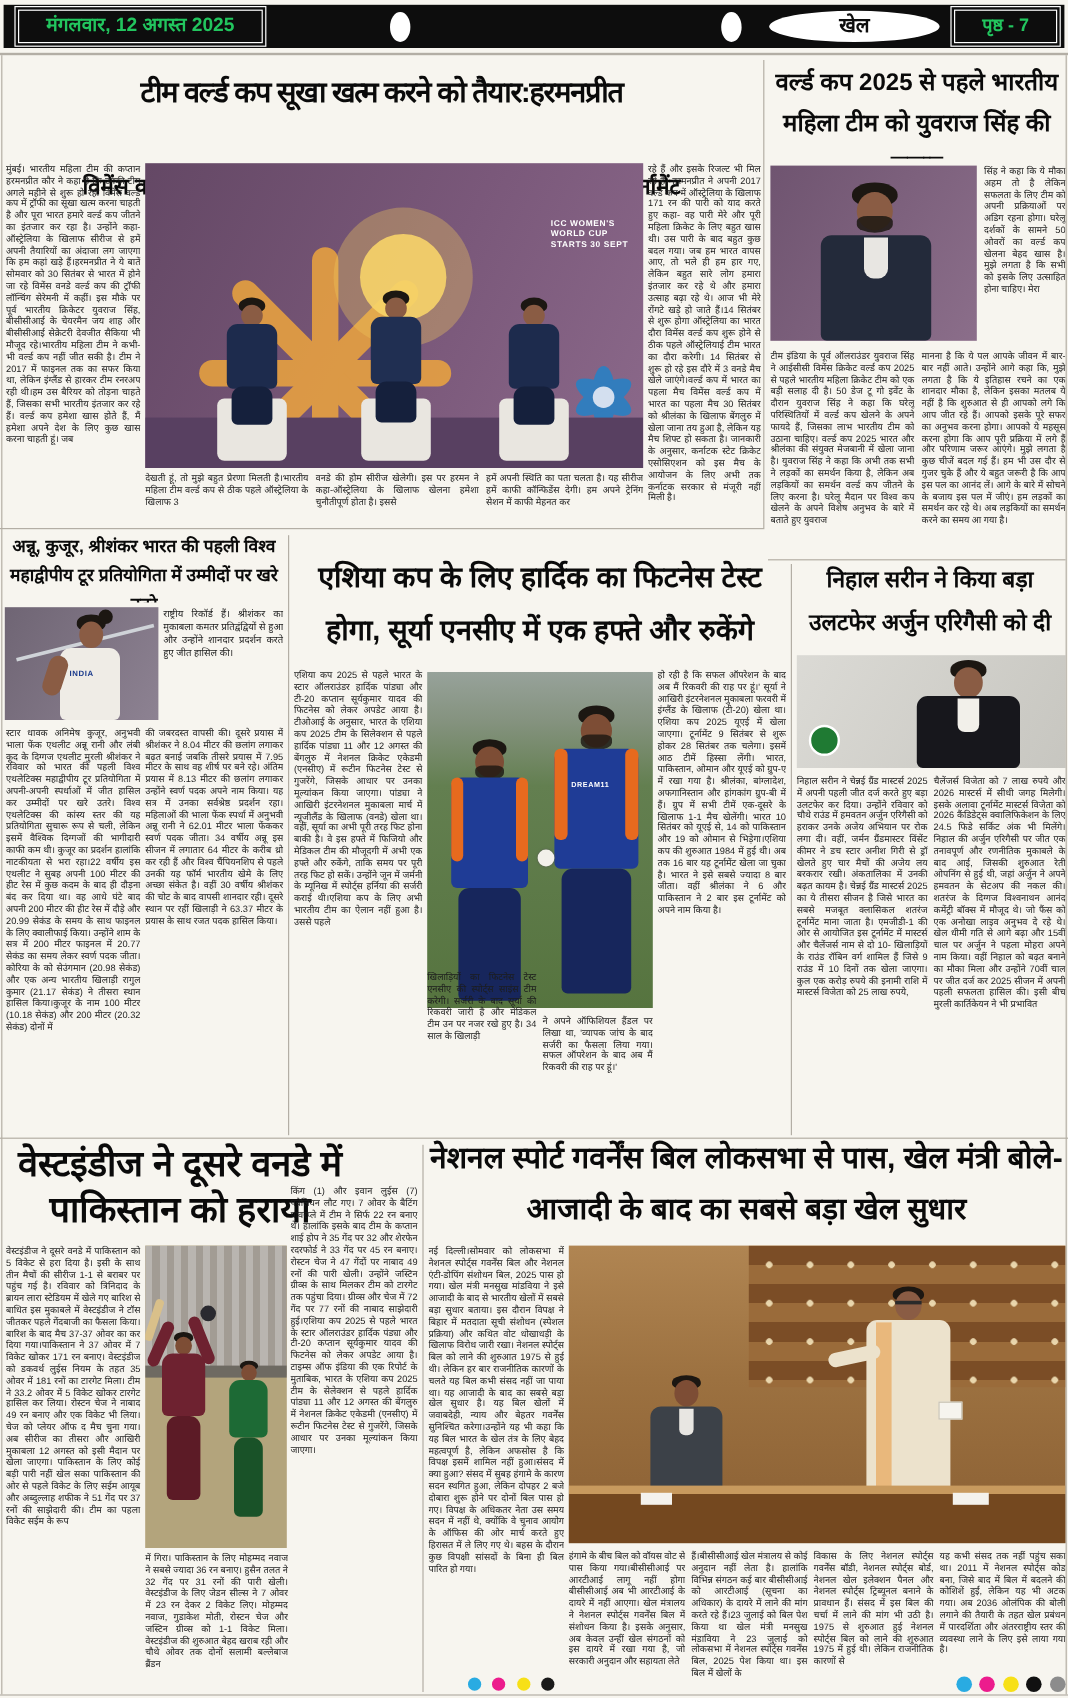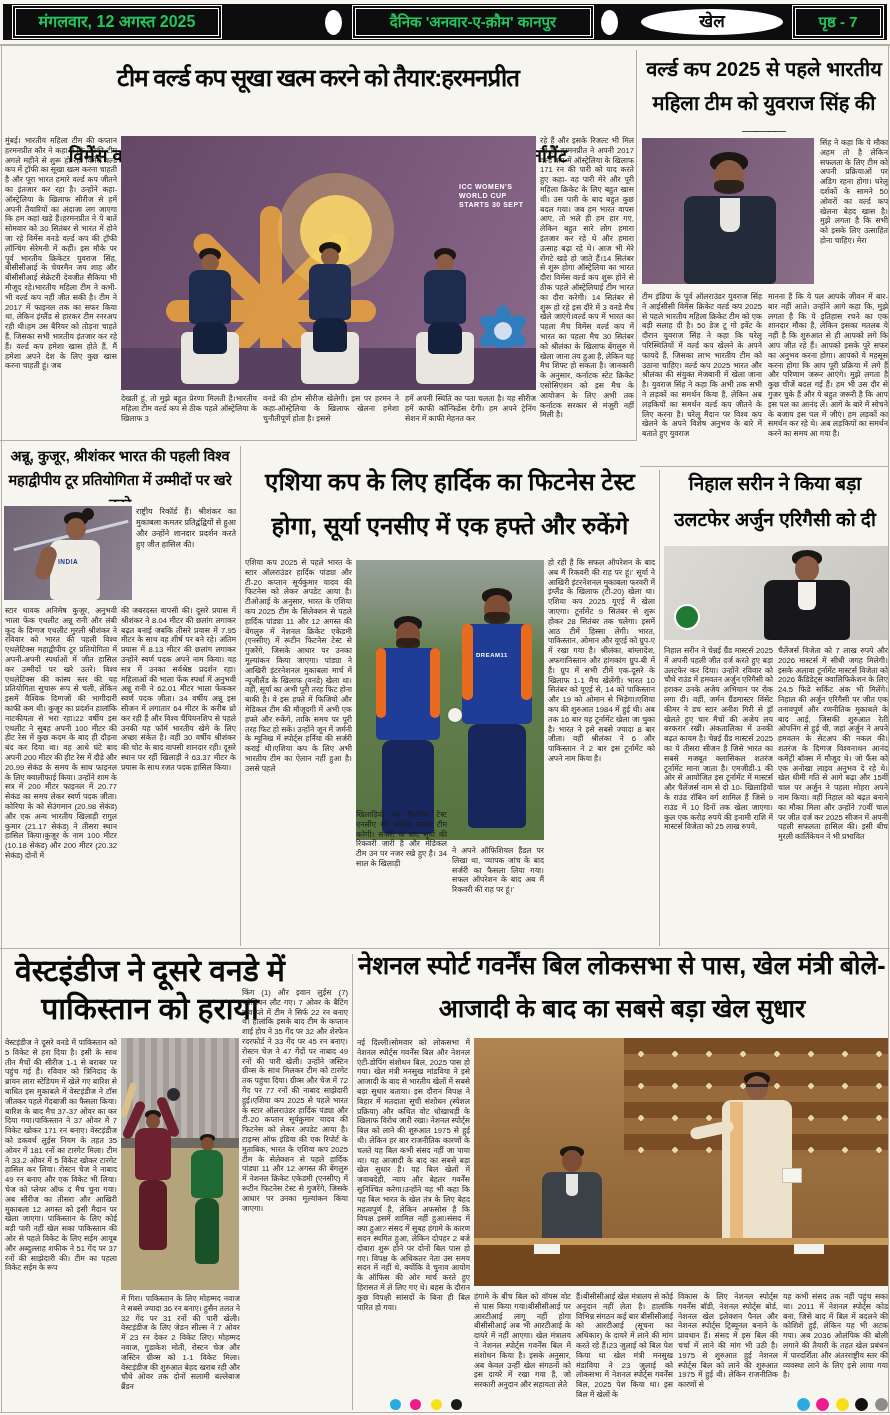--- a/index.html
+++ b/index.html
@@ -31,21 +31,20 @@
   .ph-txt{position:absolute;color:#fff;font-weight:bold;letter-spacing:.5px;}
 </style>
 </head>
 <body>
 
 <div class="page">
 
   <div class="masthead">
     <div class="mh-box" style="left:12px;top:4px;width:202px;height:26px;font-size:16px;line-height:26px;">मंगलवार, 12 अगस्त 2025</div>
     <span class="mh-dot" style="left:322px;"></span>
-    <div class="mh-box" style="left:352px;top:4px;width:234px;height:26px;font-size:15px;line-height:26px;">दैनिक 'अनवार-ए-क़ौम' कानपुर</div>
     <span class="mh-dot" style="left:598px;"></span>
     <div class="mh-oval" style="left:638px;top:5px;width:142px;height:26px;font-size:17px;line-height:26px;">खेल</div>
     <div class="mh-box" style="left:792px;top:4px;width:84px;height:26px;font-size:15px;line-height:26px;">पृष्ठ - 7</div>
   </div>
   <div class="rule" style="left:0;top:44px;width:890px;height:2px;"></div>
 
   <section>
     <div class="hl nowrap" style="left:4px;top:50px;width:628px;height:56px;font-size:24px;line-height:56px;letter-spacing:-1px;">टीम वर्ल्ड कप सूखा खत्म करने को तैयार:हरमनप्रीत</div>
     <div class="hl nowrap" style="left:4px;top:106px;width:628px;height:27px;font-size:18.5px;line-height:26px;margin-top:37px;">विमेंस वर्ल्ड कप ट्रॉफी लॉन्च हुई, 30 सितंबर से भारत और श्रीलंका में टूर्नामेंट</div>
     <div class="col" style="left:5px;top:136px;width:112px;height:284px;">मुंबई। भारतीय महिला टीम की कप्तान हरमनप्रीत कौर ने कहा है कि उनकी टीम अगले महीने से शुरू हो रही विमेंस वर्ल्ड कप में ट्रॉफी का सूखा खत्म करना चाहती है और पूरा भारत हमारे वर्ल्ड कप जीतने का इंतजार कर रहा है। उन्होंने कहा- ऑस्ट्रेलिया के खिलाफ सीरीज से हमें अपनी तैयारियों का अंदाजा लग जाएगा कि हम कहां खड़े हैं।हरमनप्रीत ने ये बातें सोमवार को 30 सितंबर से भारत में होने जा रहे विमेंस वनडे वर्ल्ड कप की ट्रॉफी लॉन्चिंग सेरेमनी में कहीं। इस मौके पर पूर्व भारतीय क्रिकेटर युवराज सिंह, बीसीसीआई के चेयरमैन जय शाह और बीसीसीआई सेक्रेटरी देवजीत सैकिया भी मौजूद रहे।भारतीय महिला टीम ने कभी-भी वर्ल्ड कप नहीं जीत सकी है। टीम ने 2017 में फाइनल तक का सफर किया था, लेकिन इंग्लैंड से हारकर टीम रनरअप रही थी।हम उस बैरियर को तोड़ना चाहते हैं, जिसका सभी भारतीय इंतजार कर रहे हैं। वर्ल्ड कप हमेशा खास होते हैं, मैं हमेशा अपने देश के लिए कुछ खास करना चाहती हूं। जब</div>
@@ -220,21 +219,21 @@
         <span class="ph-el" style="left:50px;top:12px;width:22px;height:3px;background:#2a2a2a;"></span>
         <span class="torso" style="left:26px;top:28px;width:70px;height:150px;background:#ece2cc;"></span>
         <span class="ph-el" style="left:34px;top:30px;width:13px;height:140px;background:#e9b87c;"></span>
         <span class="ph-el" style="left:-6px;top:52px;width:44px;height:12px;background:#ece2cc;border-radius:6px;transform:rotate(-12deg);"></span>
         <span class="ph-el" style="left:86px;top:96px;width:18px;height:13px;background:#f6f4ee;border:1px solid #c9c2b2;"></span>
       </div>
       <div class="ph-el" style="left:0;top:200px;width:414px;height:48px;background:linear-gradient(180deg,#c89a5e 0 7px,#74481f 7px 100%);"></div>
       <span class="ph-el" style="left:60px;top:206px;width:26px;height:10px;background:#f4f2ec;"></span>
       <span class="ph-el" style="left:320px;top:206px;width:30px;height:10px;background:#f4f2ec;"></span>
     </div>
-    <div class="col" style="left:474px;top:1292px;width:97px;height:118px;">हंगामे के बीच बिल को वॉयस वोट से पास किया गया।बीसीसीआई पर आरटीआई लागू नहीं होगा बीसीसीआई अब भी आरटीआई के दायरे में नहीं आएगा। खेल मंत्रालय ने नेशनल स्पोर्ट्स गवर्नेंस बिल में संशोधन किया है। इसके अनुसार, अब केवल उन्हीं खेल संगठनों को इस दायरे में रखा गया है, जो सरकारी अनुदान और सहायता लेते</div>
+    <div class="col" style="left:474px;top:1292px;width:97px;height:118px;font-family:Liberation Serif, serif;">हंगामे के बीच बिल को वॉयस वोट से पास किया गया।बीसीसीआई पर आरटीआई लागू नहीं होगा बीसीसीआई अब भी आरटीआई के दायरे में नहीं आएगा। खेल मंत्रालय ने नेशनल स्पोर्ट्स गवर्नेंस बिल में संशोधन किया है। इसके अनुसार, अब केवल उन्हीं खेल संगठनों को इस दायरे में रखा गया है, जो सरकारी अनुदान और सहायता लेते</div>
     <div class="col" style="left:576px;top:1292px;width:97px;height:118px;">हैं।बीसीसीआई खेल मंत्रालय से कोई अनुदान नहीं लेता है। हालांकि विभिन्न संगठन कई बार बीसीसीआई को आरटीआई (सूचना का अधिकार) के दायरे में लाने की मांग करते रहे हैं।23 जुलाई को बिल पेश किया था खेल मंत्री मनसुख मंडाविया ने 23 जुलाई को लोकसभा में नेशनल स्पोर्ट्स गवर्नेंस बिल, 2025 पेश किया था। इस बिल में खेलों के</div>
     <div class="col" style="left:678px;top:1292px;width:100px;height:118px;">विकास के लिए नेशनल स्पोर्ट्स गवर्नेंस बॉडी, नेशनल स्पोर्ट्स बोर्ड, नेशनल खेल इलेक्शन पैनल और नेशनल स्पोर्ट्स ट्रिब्यूनल बनाने के प्रावधान हैं। संसद में इस बिल की चर्चा में लाने की मांग भी उठी है।1975 से शुरुआत हुई नेशनल स्पोर्ट्स बिल को लाने की शुरुआत 1975 में हुई थी। लेकिन राजनीतिक कारणों से</div>
     <div class="col" style="left:783px;top:1292px;width:105px;height:118px;">यह कभी संसद तक नहीं पहुंच सका था। 2011 में नेशनल स्पोर्ट्स कोड बना, जिसे बाद में बिल में बदलने की कोशिशें हुईं, लेकिन यह भी अटक गया। अब 2036 ओलंपिक की बोली लगाने की तैयारी के तहत खेल प्रबंधन में पारदर्शिता और अंतरराष्ट्रीय स्तर की व्यवस्था लाने के लिए इसे लाया गया है।</div>
   </section>
 
   <div class="rule" style="left:636px;top:50px;width:1px;height:390px;"></div>
   <div class="rule" style="left:0;top:440px;width:637px;height:1px;"></div>
   <div class="rule" style="left:640px;top:466px;width:248px;height:1px;"></div>
   <div class="rule" style="left:240px;top:446px;width:1px;height:500px;"></div>
   <div class="rule" style="left:659px;top:470px;width:1px;height:476px;"></div>

